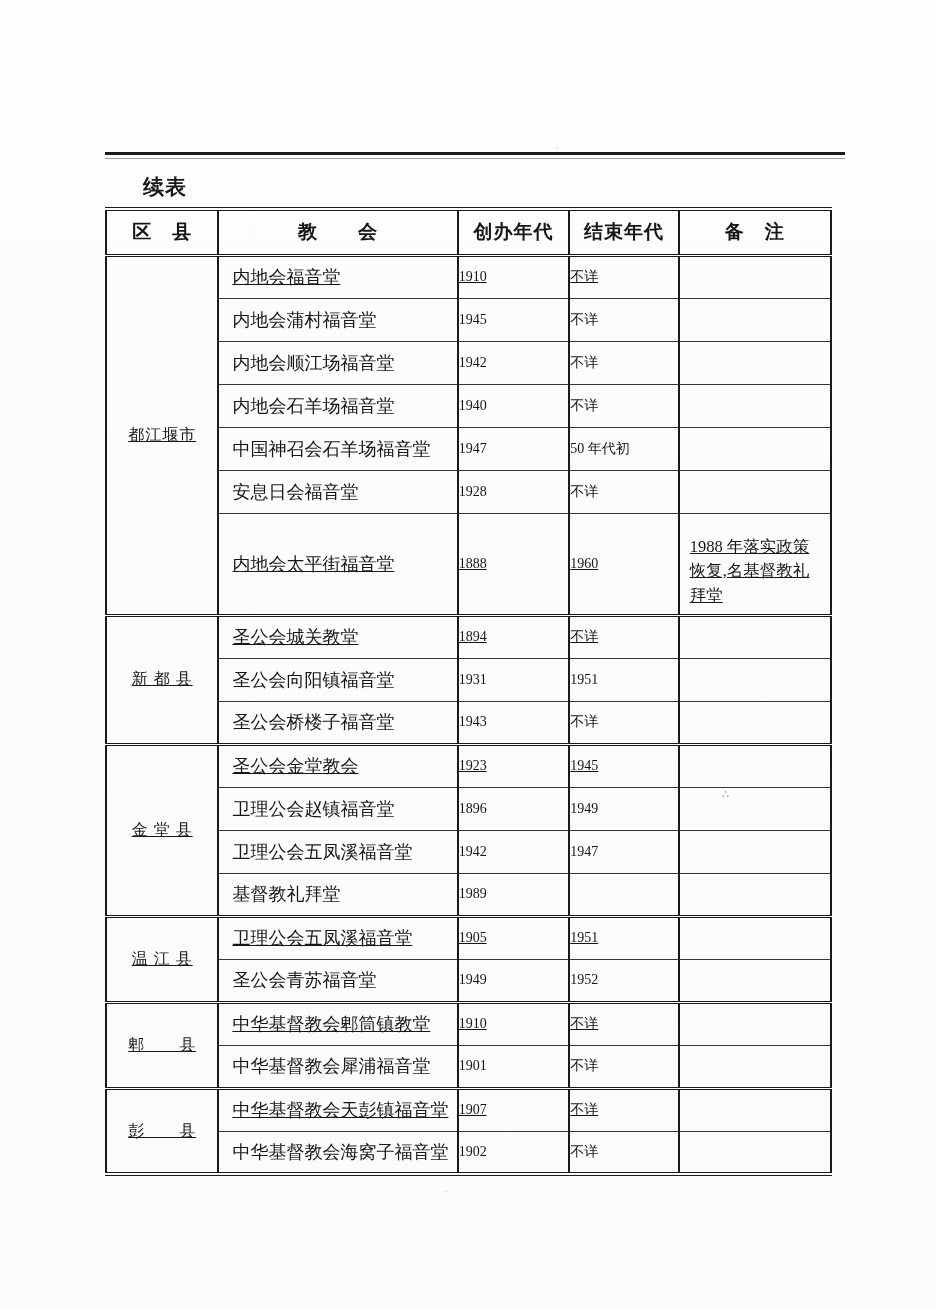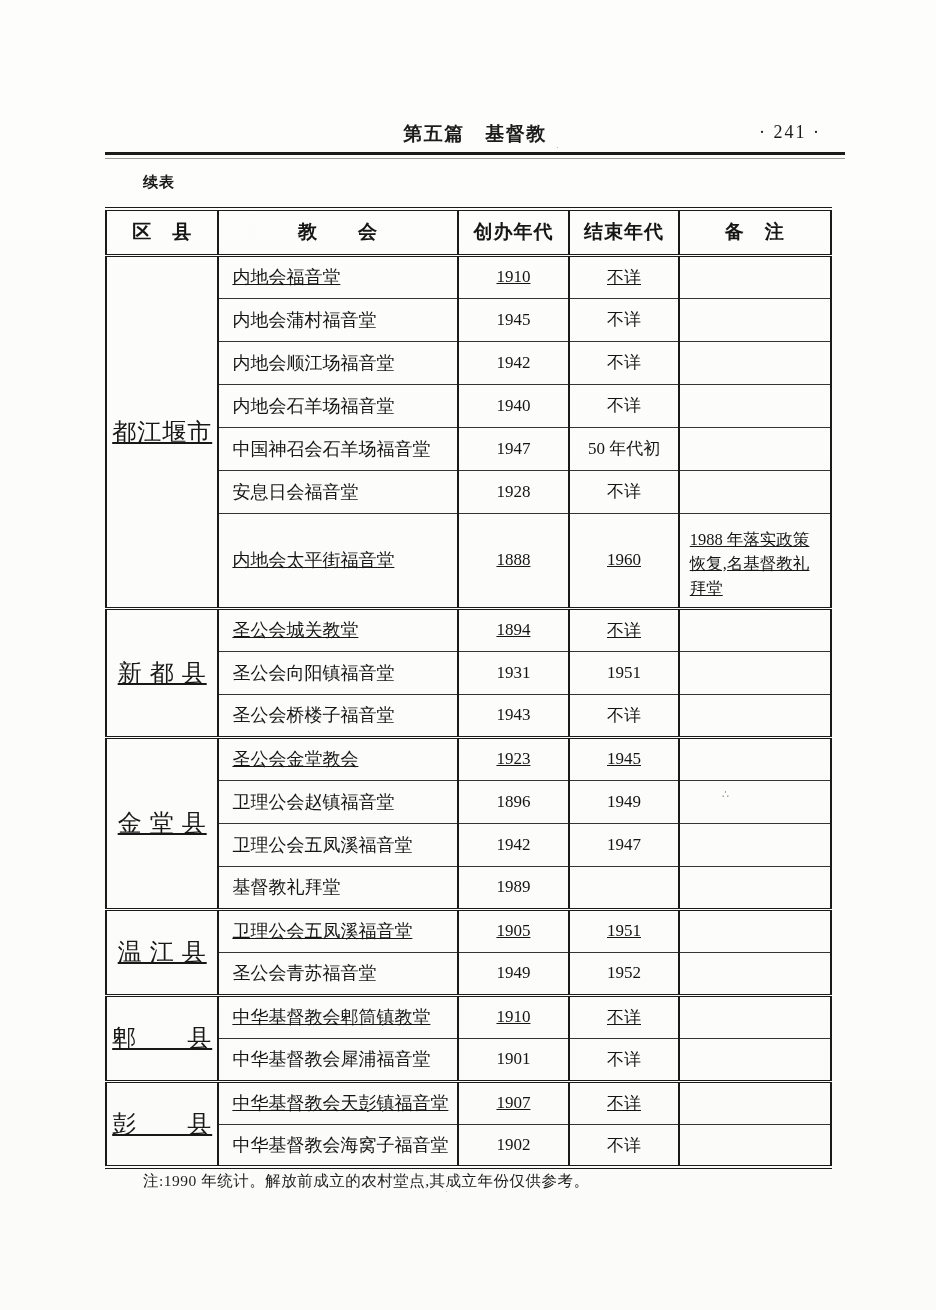--- a/index.html
+++ b/index.html
@@ -18,62 +18,58 @@
     font-weight:600; color:#1c1c1c;
   }
   .page-number {
     position:absolute; right:24px; top:1px; font-size:18px; letter-spacing:2px;
     font-weight:500; color:#1c1c1c;
   }
   .head-rule {
     position:absolute; left:105px; top:152px; width:740px; height:7px;
     border-top:3px solid #1b1b1b; border-bottom:1px solid #9a9a9a;
   }
-  .cont-label { position:absolute; left:143px; top:173px; font-size:15px; font-weight:600; letter-spacing:1px; }
+  .cont-label { position:absolute; left:143px; top:173px; font-size:21px; font-weight:600; letter-spacing:1px; }
 
   table.tbl {
     position:absolute; left:105px; top:207px; width:727px;
     border-collapse:collapse; table-layout:fixed;
     border:2px solid #1a1a1a;
     border-top:4px double #1a1a1a;
     border-bottom:4px double #1a1a1a;
   }
   .tbl th, .tbl td { border-left:2px solid #1a1a1a; overflow:hidden; }
   .tbl thead tr { height:46px; }
   .tbl thead th {
     border-bottom:3px double #1a1a1a; font-size:19px; font-weight:600;
     text-align:center; letter-spacing:1px; color:#161616;
   }
   .tbl tbody tr { height:43px; }
   .tbl tbody tr.tall { height:92px;text-decoration:underline; }
   .tbl tbody td { border-top:1.5px solid #343434; vertical-align:middle; font-weight:500; }
   .tbl tbody tr.gtop td { border-top:3px double #1a1a1a;text-decoration:underline; }
-  .c-county { text-align:center; font-size:24px; letter-spacing:1px; color:#181818; }
+  .c-county { text-align:center; font-size:16px; letter-spacing:1px; color:#181818; }
   .c-church { text-align:left; padding-left:13px; font-size:18px; color:#161616; }
-  .c-year   { text-align:center; font-size:17px; color:#141414; }
-  .c-remark { text-align:left; padding:14px 6px 5px 10px; font-size:16.5px; line-height:1.5; color:#161616;margin-top:48px; }
+  .c-year   { text-align:left; font-size:14px; color:#141414; }
+  .c-remark { text-align:left; padding:21px 6px 5px 10px; font-size:16.5px; line-height:1.5; color:#161616;margin-top:48px; }
 
   .footnote {
     position:absolute; left:143px; top:1171px; font-size:15.5px;
     letter-spacing:0.5px; font-weight:500; color:#1d1d1d;
   }
   .speck { position:absolute; color:#8f8f8f; pointer-events:none; }
   .speck.s1 { left:556px; top:142px; font-size:9px; }
   .speck.s2 { left:722px; top:788px; font-size:11px; letter-spacing:2px; }
   .speck.s3 { left:445px; top:1186px; font-size:9px; color:#b0b0b0; }
 </style>
 </head>
 <body>
 
 <div class="page">
 
-  <div class="chapter-line">
-    <span class="chapter-title">第五篇　基督教</span>
-    <span class="page-number">· 241 ·</span>
-  </div>
 
   <div class="head-rule"></div>
 
   <div class="cont-label">续表</div>
 
   <table class="tbl">
     <colgroup>
       <col style="width:15.5%">
         <col style="width:33.0%">
         <col style="width:15.4%">
@@ -218,19 +214,18 @@
       </tr>
       <tr>
         <td class="c-church">中华基督教会海窝子福音堂</td>
         <td class="c-year">1902</td>
         <td class="c-year">不详</td>
         <td class="c-remark"></td>
       </tr>
     </tbody>
   </table>
 
-  <div class="footnote">注:1990 年统计。解放前成立的农村堂点,其成立年份仅供参考。</div>
 
   <span class="speck s1">·</span>
   <span class="speck s2">∴</span>
   <span class="speck s3">·</span>
 
 </div>
 
 </body></html>

